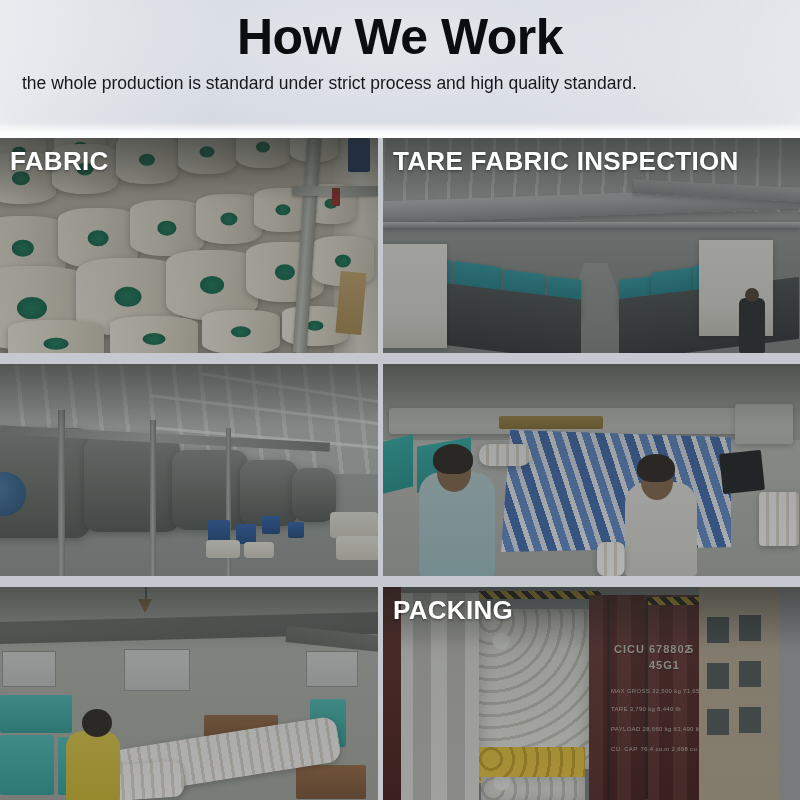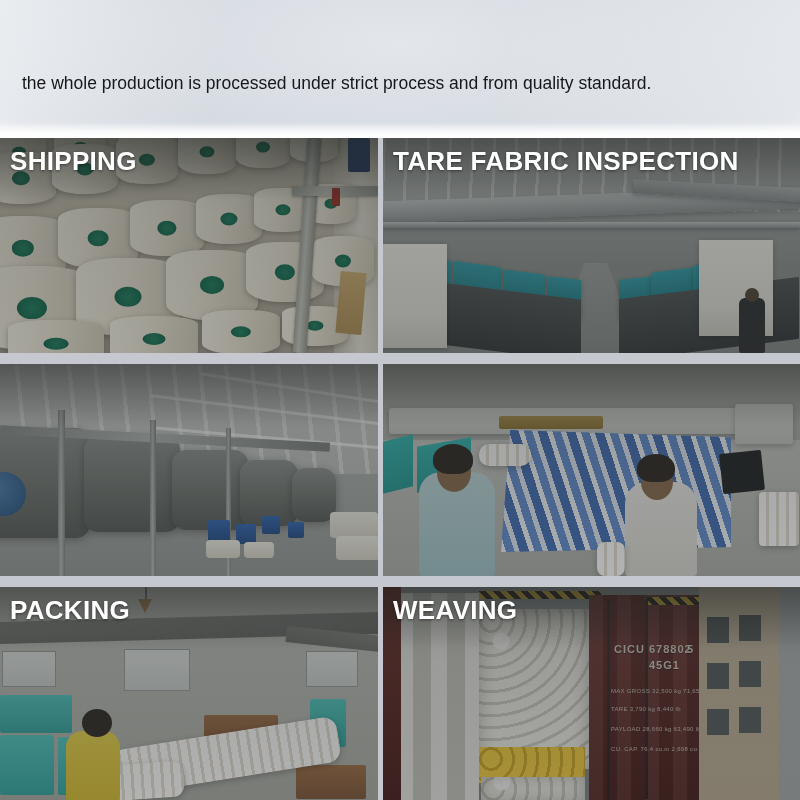--- a/index.html
+++ b/index.html
@@ -449,23 +449,24 @@
   }
 </style>
 </head>
 <body>
 
 <div id="page">
 
   <div class="header">
     <div class="header-sheen"></div>
 
+    <div class="page-title">How We Work</div>
 
     <div class="subtitle">
-      <div class="subtitle-line">the whole production is processed under strict process and from quality standard.</div>
+      <div class="subtitle-line">the whole production is standard under strict process and high quality standard.</div>
     </div>
 
     <div class="header-bottom-fade"></div>
   </div>
 
   <div class="grid">
 
     <div class="cell">
       <div class="photo ph-weaving">
         <div class="wall-right"></div>
@@ -504,21 +505,21 @@
 
         <div class="rail" style="left:300px; top:0; width:14px; height:215px; transform:rotate(4deg);"></div>
         <div class="rail" style="left:292px; top:48px; width:86px; height:10px;"></div>
         <div class="rail-red" style="left:332px; top:50px; width:8px; height:18px;"></div>
         <div class="blue-bit" style="left:348px; top:0px; width:22px; height:34px;"></div>
         <div class="tan-bit" style="left:338px; top:134px; width:26px; height:62px; transform:rotate(5deg);"></div>
 
         <div class="scrim"></div>
         <div class="scrim-top"></div>
       </div>
-      <div class="cell-label">SHIPPING</div>
+      <div class="cell-label">FABRIC</div>
     </div>
 
     <div class="gutter"></div>
 
     <div class="cell">
       <div class="photo ph-greyfab">
         <div class="roof"></div>
         <div class="duct" style="left:-10px; top:56px; width:440px; height:22px; transform:rotate(-2deg);"></div>
         <div class="duct" style="left:250px; top:46px; width:180px; height:14px; transform:rotate(3deg);"></div>
         <div class="duct" style="left:0; top:84px; width:417px; height:6px;"></div>
@@ -646,21 +647,20 @@
 
         <div class="roll-white" style="left:112px; top:146px; width:228px; height:46px; transform:rotate(-9deg); border-radius:14px;"></div>
         <div class="roll-white" style="left:104px; top:176px; width:80px; height:36px; transform:rotate(-4deg); border-radius:12px;"></div>
 
         <div class="yellow-shirt" style="left:66px; top:144px; width:54px; height:70px;"></div>
         <div class="dark-head" style="left:82px; top:122px; width:30px; height:28px;"></div>
 
         <div class="scrim"></div>
         <div class="scrim-top"></div>
       </div>
-      <div class="cell-label">PACKING</div>
     </div>
 
     <div class="gutter"></div>
 
     <div class="cell">
       <div class="photo ph-shipping">
 
         <div class="door-open" style="left:14px; top:6px; width:82px; height:207px;"></div>
         <div class="container-body" style="left:0; top:0; width:18px; height:213px;"></div>
 
@@ -690,17 +690,17 @@
         <div class="bld-win" style="left:356px; top:28px;  width:22px; height:26px;"></div>
         <div class="bld-win" style="left:324px; top:76px;  width:22px; height:26px;"></div>
         <div class="bld-win" style="left:356px; top:74px;  width:22px; height:26px;"></div>
         <div class="bld-win" style="left:324px; top:122px; width:22px; height:26px;"></div>
         <div class="bld-win" style="left:356px; top:120px; width:22px; height:26px;"></div>
         <div class="building" style="left:396px; top:0; width:21px; height:213px; background:linear-gradient(180deg,#b9bdc0 0%,#a3a7aa 100%);"></div>
 
         <div class="scrim"></div>
         <div class="scrim-top"></div>
       </div>
-      <div class="cell-label">WEAVING</div>
+      <div class="cell-label">PACKING</div>
     </div>
 
   </div>
 </div>
 
 </body></html>

